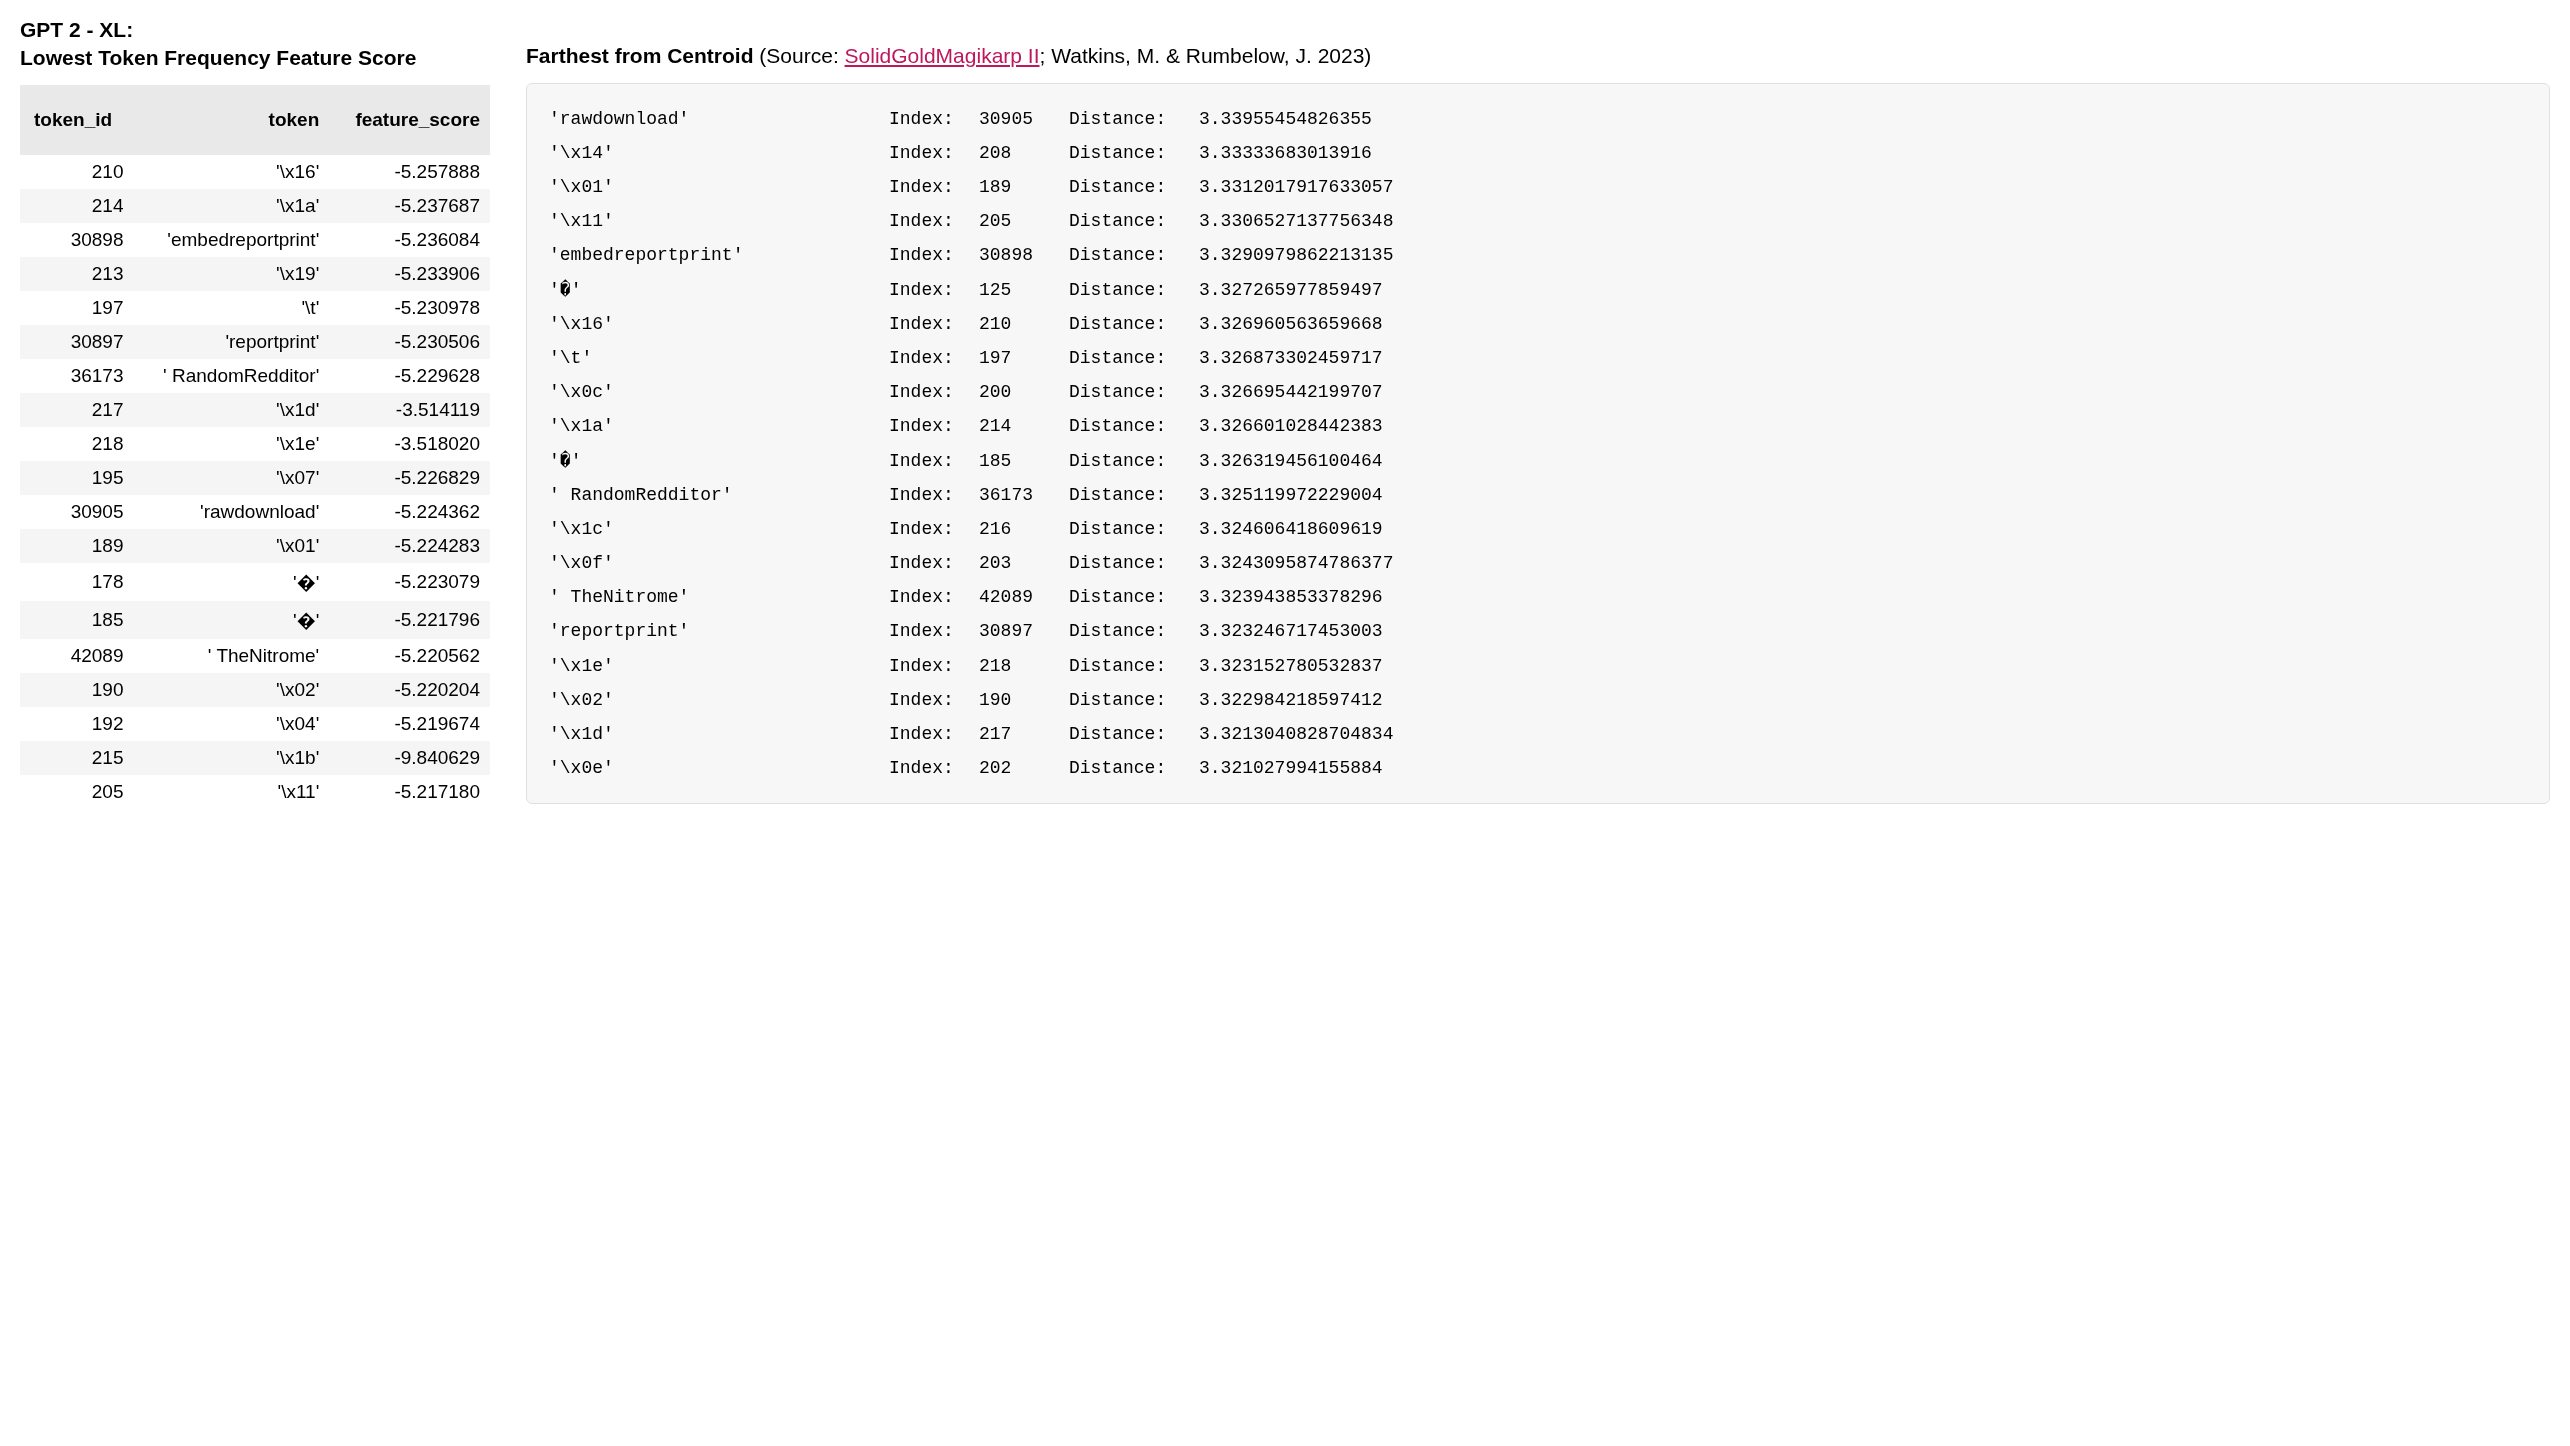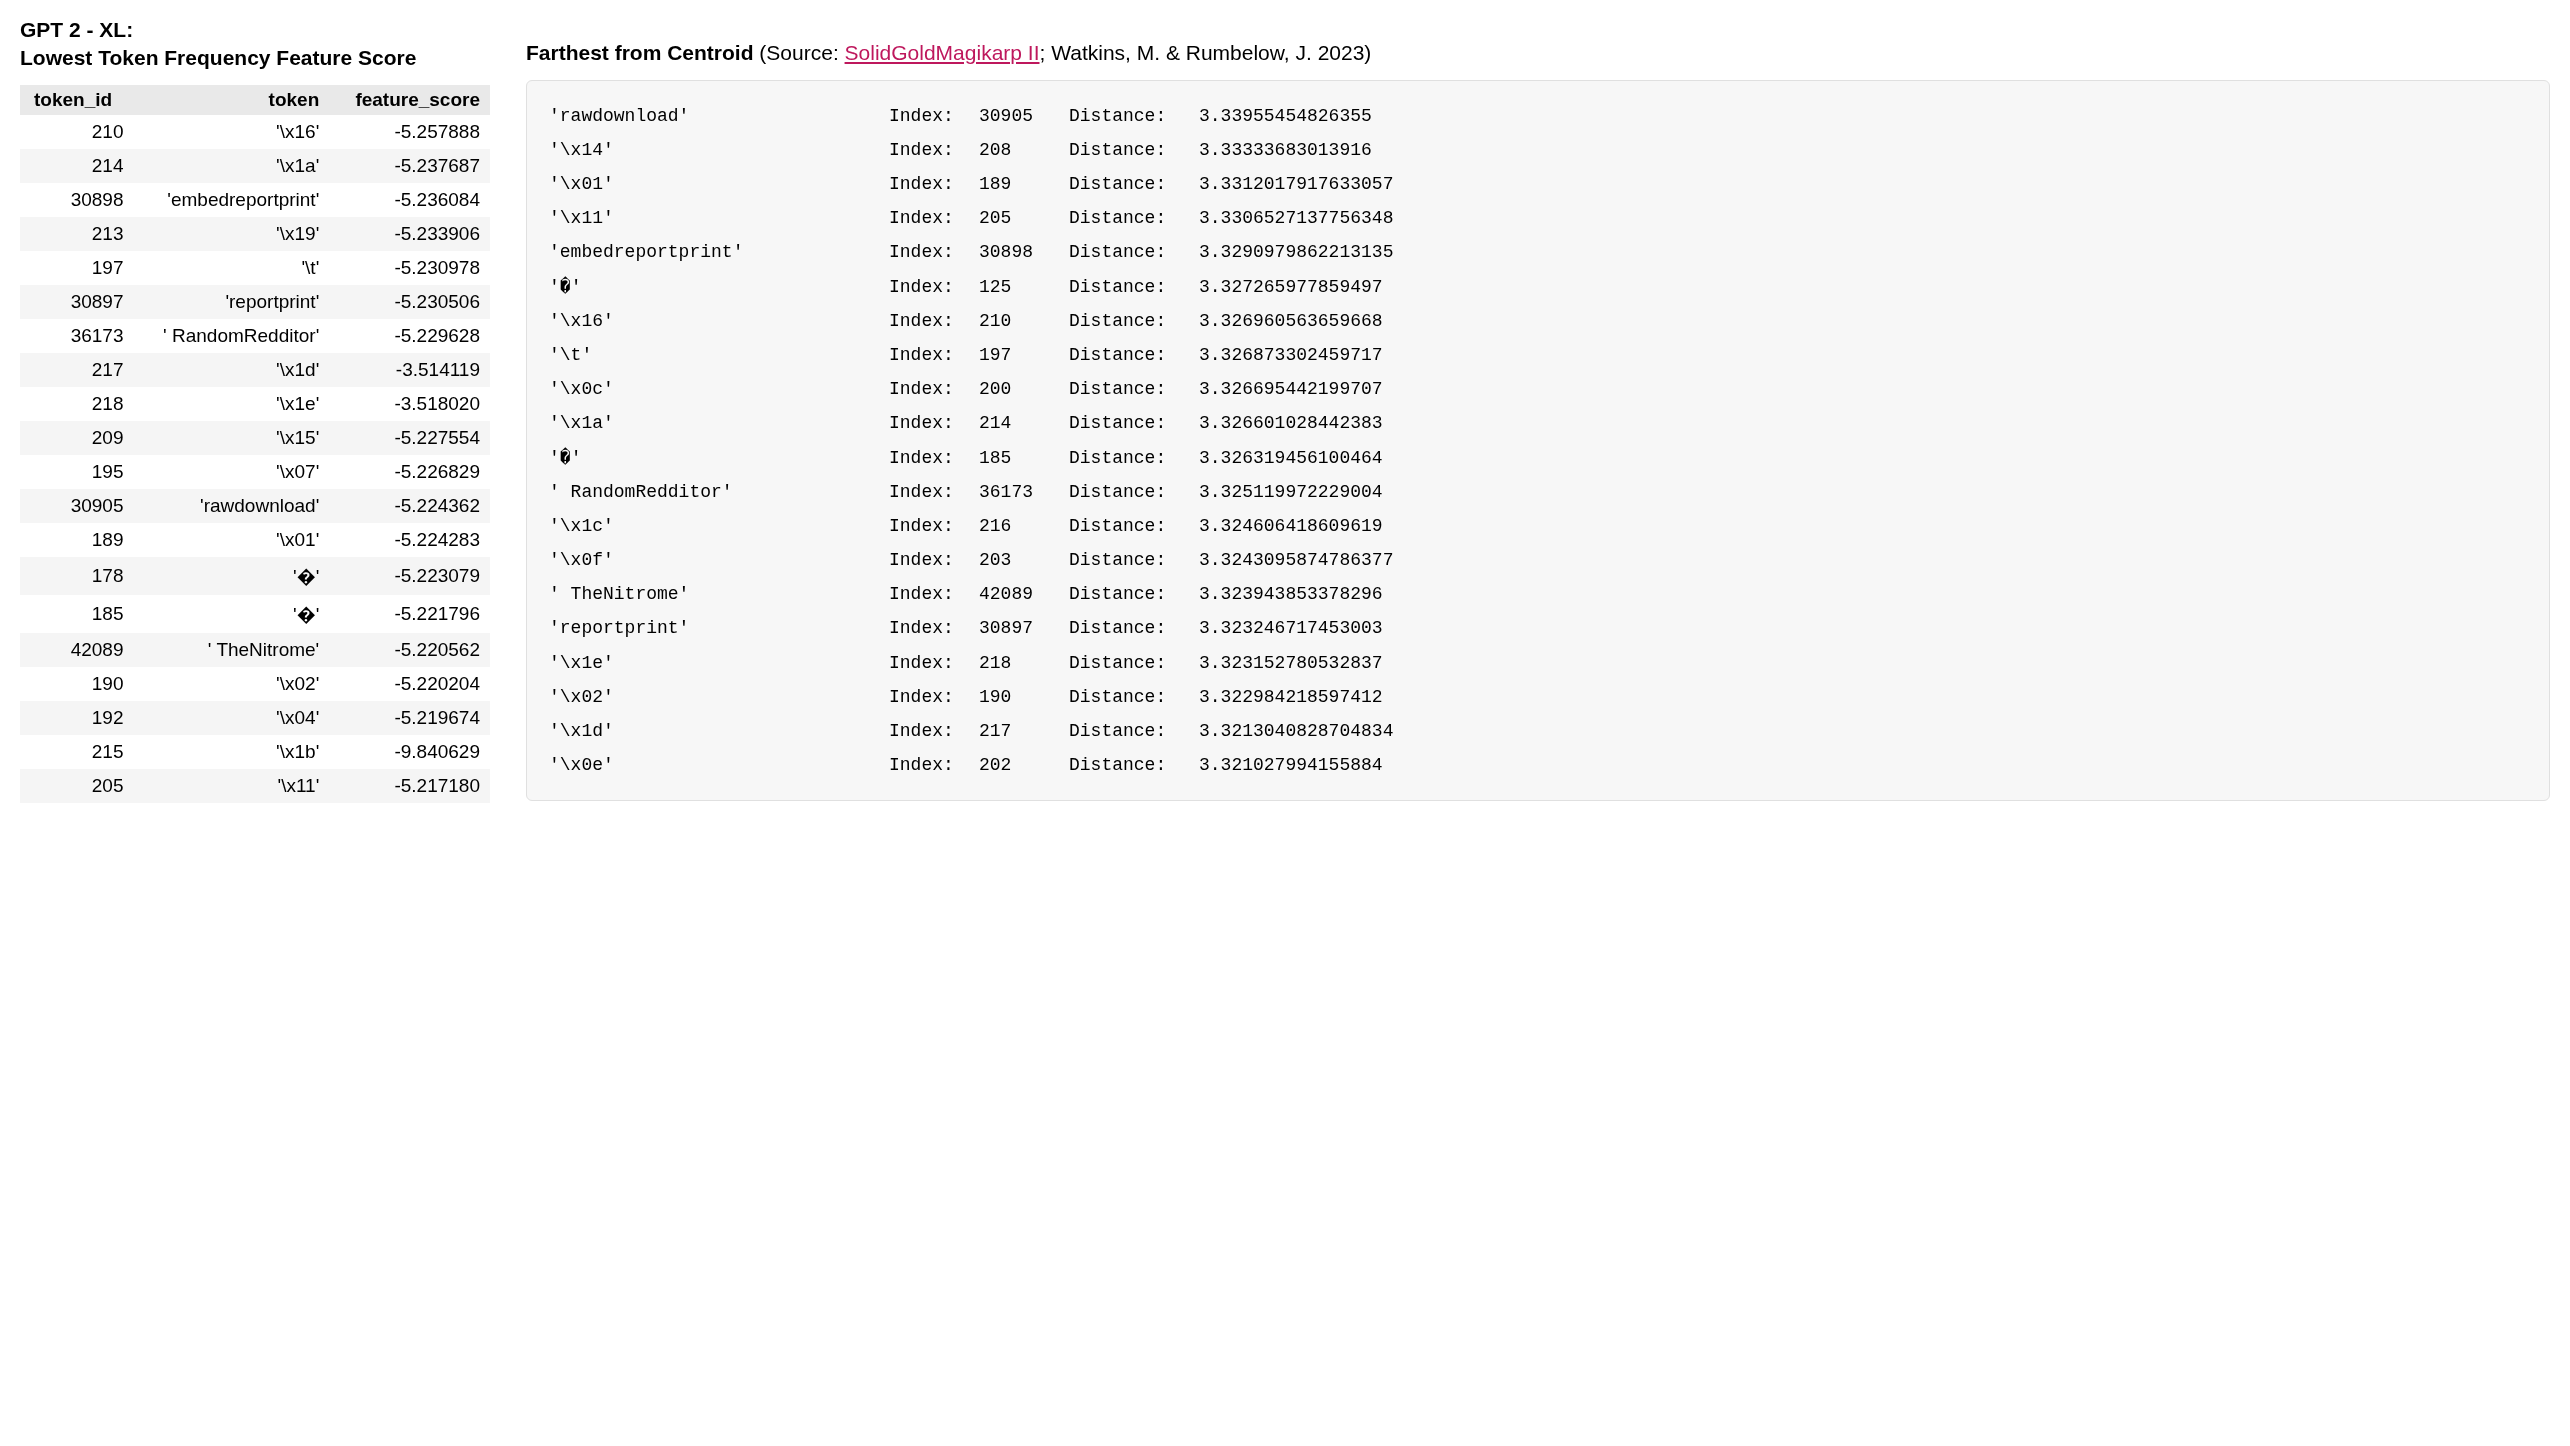--- a/index.html
+++ b/index.html
@@ -33,21 +33,21 @@
   .right-heading .bold { font-weight: 700; }
   .right-heading a { color: #be185d; text-decoration: underline; }
   table.feature-table {
     border-collapse: collapse;
     width: 100%;
     font-size: 19px;
   }
   table.feature-table th {
     background: #e9e9e9;
     font-weight: 700;
-    padding: 4px 10px;
+    padding: 24px 10px;
     text-align: right;
     border: none;
   }
   table.feature-table th:first-child { text-align: left; padding-left: 14px; }
   table.feature-table td {
     padding: 6px 10px;
     text-align: right;
     border: none;
   }
   table.feature-table td:first-child { padding-left: 14px; }
@@ -129,25 +129,20 @@
             <td>217</td>
             <td>'\x1d'</td>
             <td>-3.514119</td>
           </tr>
           <tr>
             <td>218</td>
             <td>'\x1e'</td>
             <td>-3.518020</td>
           </tr>
           <tr>
-            <td>209</td>
-            <td>'\x15'</td>
-            <td>-5.227554</td>
-          </tr>
-          <tr>
             <td>195</td>
             <td>'\x07'</td>
             <td>-5.226829</td>
           </tr>
           <tr>
             <td>30905</td>
             <td>'rawdownload'</td>
             <td>-5.224362</td>
           </tr>
           <tr>

